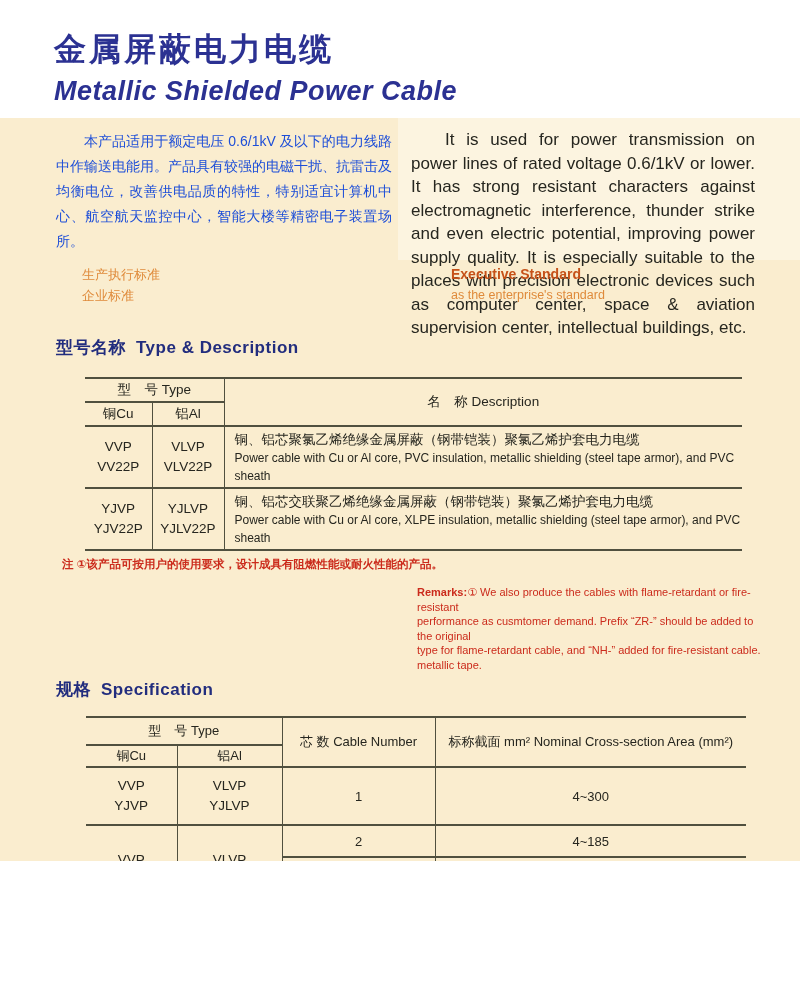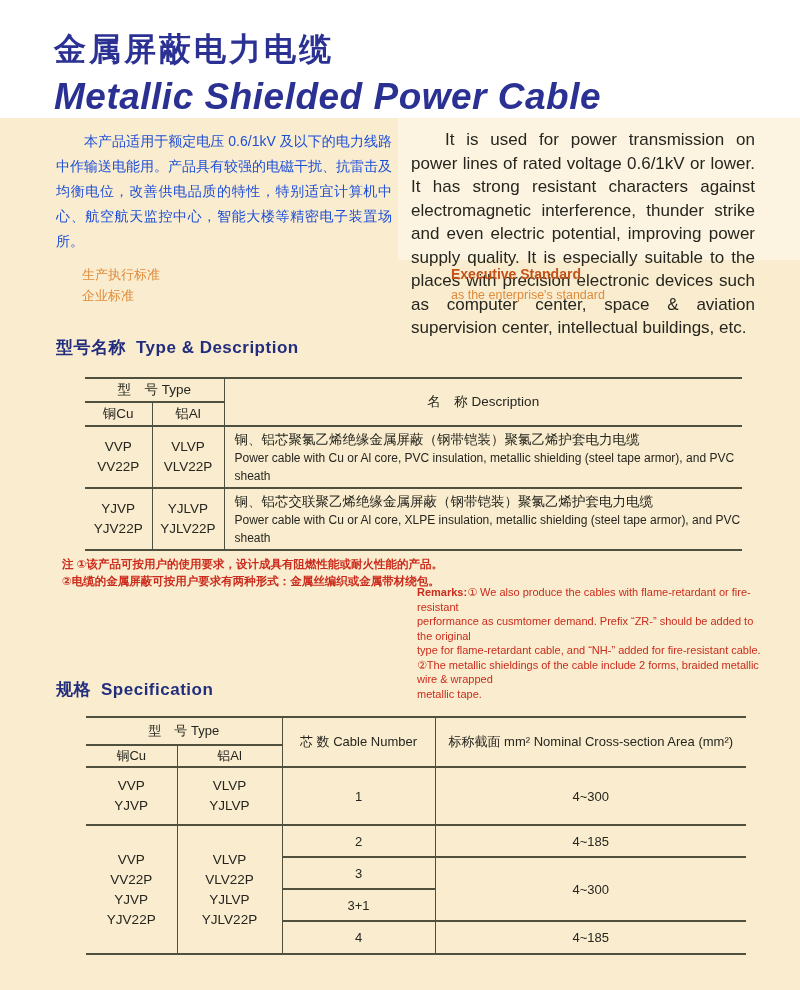--- a/index.html
+++ b/index.html
@@ -1,21 +1,21 @@
 <!DOCTYPE html>
 <html><head>
 <meta charset="utf-8">
 <style>
   * { margin:0; padding:0; box-sizing:border-box; }
   body { background:#ffffff; font-family:"Liberation Sans","DejaVu Sans",sans-serif; }
-  .page { position:relative; width:800px; height:990px; background:#ffffff; overflow:hidden; }
+  .page { position:relative; width:800px; height:861px; background:#ffffff; overflow:hidden; }
 
   .title-zh { position:absolute; left:54px; top:28px; font-size:32px; font-weight:bold;
               color:#2b3192; letter-spacing:3px; }
-  .title-en { position:absolute; left:54px; top:76px; font-size:37px; font-weight:bold;
+  .title-en { position:absolute; left:54px; top:76px; font-size:27px; font-weight:bold;
               font-style:italic; color:#2b3192; letter-spacing:0.5px; }
 
   .content-bg { position:absolute; left:0; top:118px; width:800px; height:872px; background:#faedcf; }
   .light-panel { position:absolute; left:398px; top:118px; width:402px; height:142px; background:#fcf4e0; }
 
   .intro-zh { position:absolute; left:56px; top:129px; width:336px; font-size:14px;
               line-height:25px; color:#1d4ed8; text-indent:2em; text-align:justify; }
   .intro-en { position:absolute; left:411px; top:128px; width:344px; font-size:17px;
               line-height:23.5px; color:#26261f; text-indent:2em; text-align:justify; }
 
@@ -118,27 +118,25 @@
       <td class="bb desc">
         <div class="zh">铜、铝芯交联聚乙烯绝缘金属屏蔽（钢带铠装）聚氯乙烯护套电力电缆</div>
         <div class="en">Power cable with Cu or Al core, XLPE insulation, metallic shielding (steel tape armor), and PVC sheath</div>
       </td>
     </tr>
   </tbody>
     </table>
 
   <div class="notes-zh">
     <div>注 ①该产品可按用户的使用要求，设计成具有阻燃性能或耐火性能的产品。</div>
-    <div>②电缆的金属屏蔽可按用户要求有两种形式：金属丝编织或金属带材绕包。</div>
   </div>
   <div class="notes-en">
     <div><span class="lbl">Remarks:</span><span>① We also produce the cables with flame-retardant or fire-resistant</span></div>
     <div>performance as cusmtomer demand. Prefix “ZR-” should be added to the original</div>
     <div>type for flame-retardant cable, and “NH-” added for fire-resistant cable.</div>
-    <div>②The metallic shieldings of the cable include 2 forms, braided metallic wire &amp; wrapped</div>
     <div>metallic tape.</div>
   </div>
 
   <div class="section-heading sh-spec">
     <span>规格</span><span class="en">Specification</span>
   </div>
 
   <table class="spec-table">
     <colgroup>
         <col style="width:91px">

